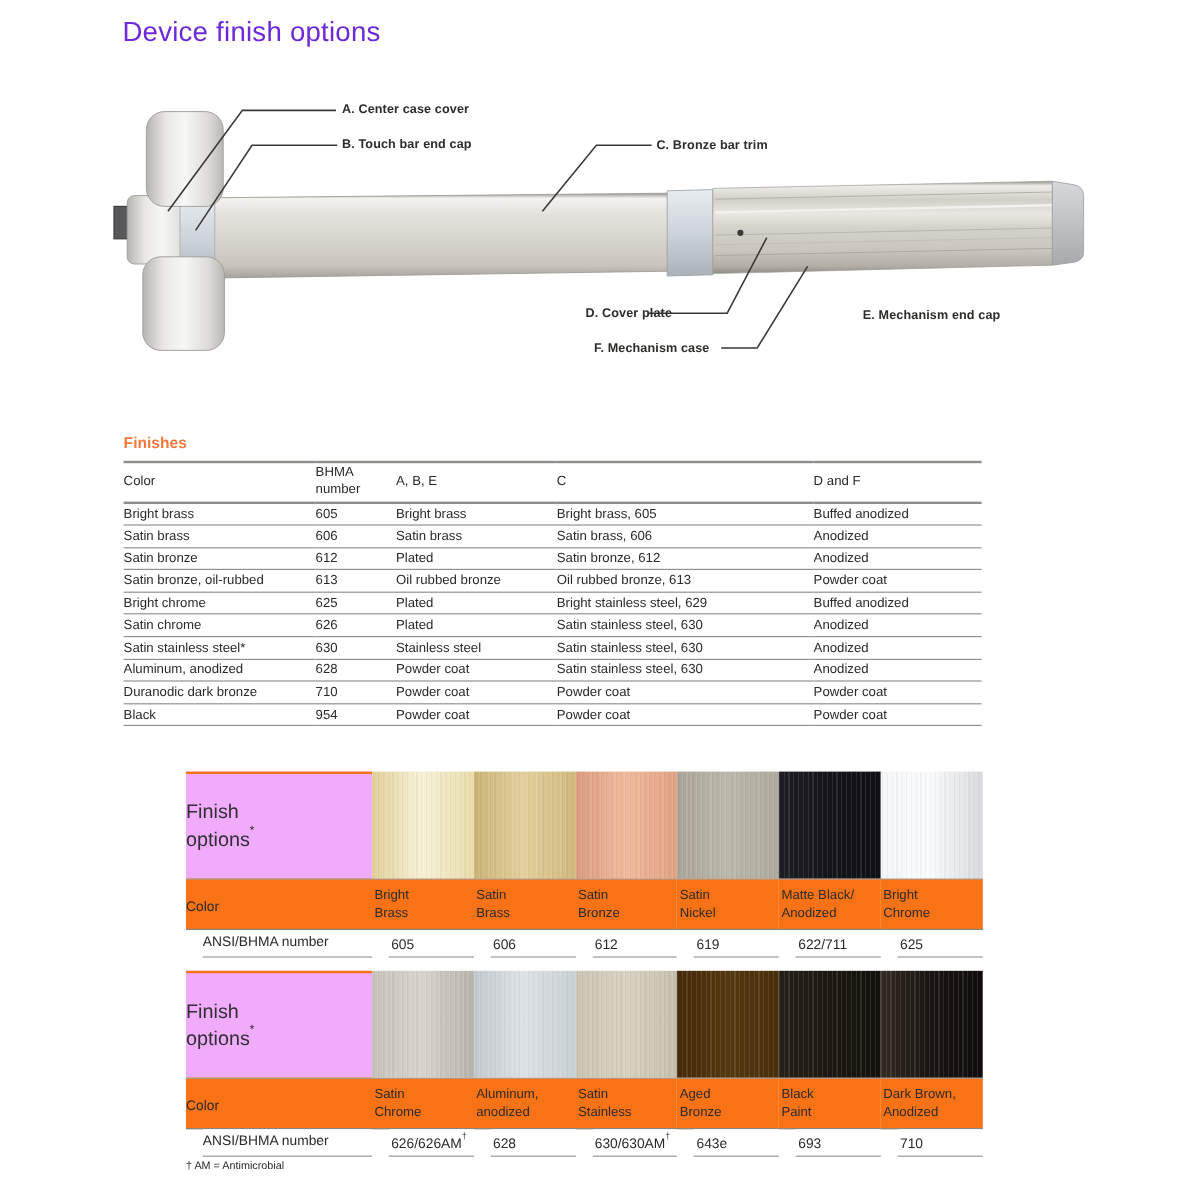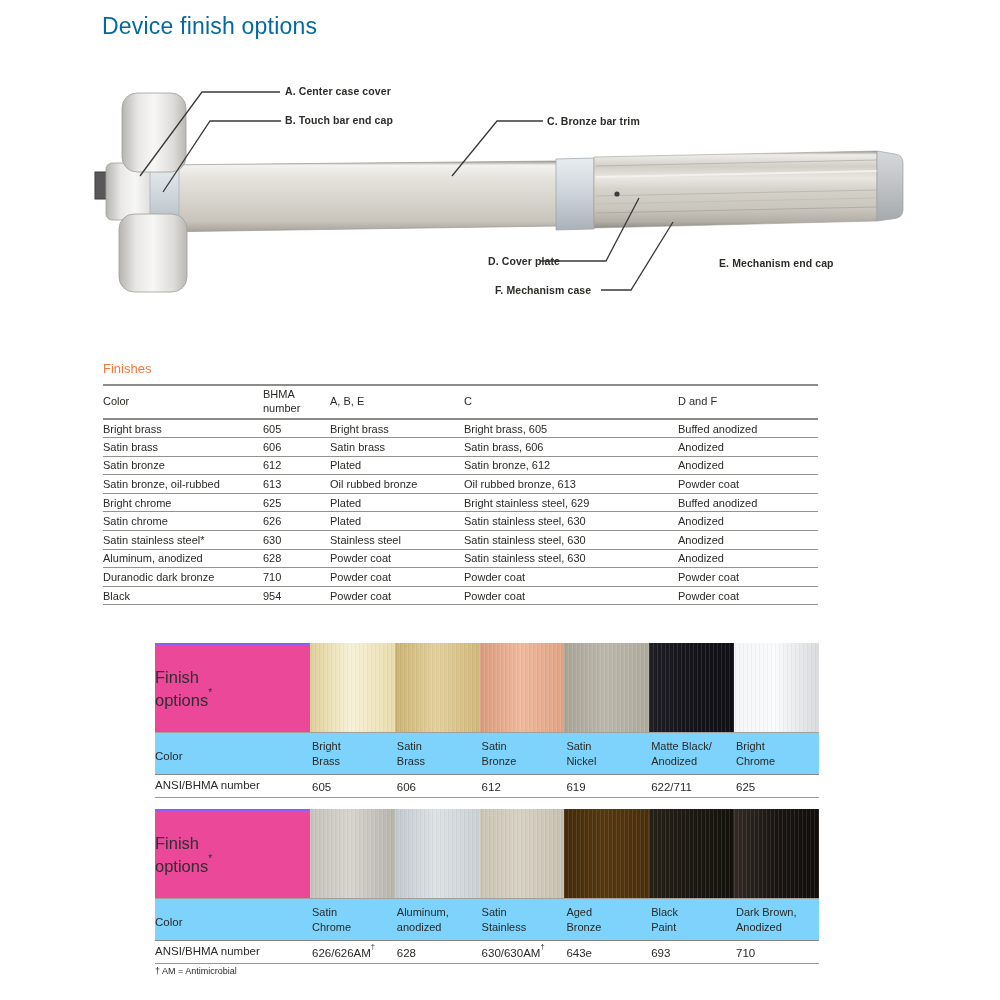--- a/index.html
+++ b/index.html
@@ -8,34 +8,34 @@
     width:1000px; height:1000px;
     font-family:"Liberation Sans", sans-serif;
     color:#2b2a27;
     position:relative;
   }
   .page { position:absolute; left:0; top:0; width:1000px; height:1000px; background:#fff; overflow:hidden; }
 
   .page-title {
     position:absolute; left:102px; top:13px;
     font-size:23px; font-weight:400; letter-spacing:.2px;
-    color:#0369a1; white-space:nowrap;
+    color:#6d28d9; white-space:nowrap;
   }
 
   
   .device-svg { position:absolute; left:0; top:0; width:1000px; height:340px; }
   .callout {
     position:absolute; font-size:10.5px; font-weight:700;
     color:#2e2c29; white-space:nowrap; letter-spacing:.1px;
   }
 
   
   .finishes-heading {
     position:absolute; left:103px; top:361px;
-    font-size:13px; font-weight:400; color:#f4773c;
+    font-size:13px; font-weight:700; color:#f4773c;
   }
   .finishes-table {
     position:absolute; left:103px; top:384px; width:715px;
     border-collapse:collapse; table-layout:fixed;
     font-size:11px; color:#2b2a27;
   }
   .finishes-table th {
     font-weight:400; text-align:left; vertical-align:middle;
     border-top:2px solid #8e8c89; border-bottom:2px solid #8e8c89;
     height:34px; line-height:1.25; padding:2px 6px 2px 0;
@@ -51,46 +51,46 @@
     position:absolute; left:155px; width:664px;
     display:grid;
     grid-template-columns:155px repeat(6, 84.8px);
     grid-template-rows:89px 43px 23px;
     font-size:11px; color:#2b2a27;
   }
   .st1 { top:643px; }
   .st2 { top:809px; }
 
   .opt-label {
-    border-top:2px solid #8b5cf6; background:#ec4899;
+    border-top:2px solid #f97316; background:#f0abfc;
     padding-top:21px; font-size:16.5px; line-height:1.42; color:#2f2e33;
   }
   .opt-label .wrapbox { display:block; width:72px; }
   .opt-label sup { font-size:10px; position:relative; top:-4px; }
 
   .swatch { position:relative; }
   .swatch::after {
     content:""; position:absolute; inset:0;
     background:repeating-linear-gradient(90deg,
       rgba(255,255,255,.10) 0 1px,
       rgba(0,0,0,.035) 1px 2px,
       rgba(255,255,255,0) 2px 4px);
   }
 
   .color-row {
-    background:#7dd3fc;
+    background:#f97316;
     border-top:1px solid #a3a19d; border-bottom:1.5px solid #878582;
     padding:6px 3px 0 2px; line-height:1.4;
   }
   .color-row.rowlabel { padding-left:0; display:flex; align-items:center; font-size:11.5px; }
   .name-line { display:block; white-space:nowrap; }
 
   .num-row {
     background:#fff; border-bottom:1.5px solid #9a9894;
-    padding:4px 3px 0 2px; font-size:11.5px; white-space:nowrap;
+    padding:4px 3px 0 2px; font-size:11.5px; white-space:nowrap;margin-left:14px;
   }
   .num-row.rowlabel { padding-left:0; }
   .num-row sup { font-size:7.5px; position:relative; top:-3px; }
 
   
   .footnotes {
     position:absolute; left:155px; top:965px;
     font-size:9px; line-height:1.4; color:#2b2a27;
   }
 </style>

